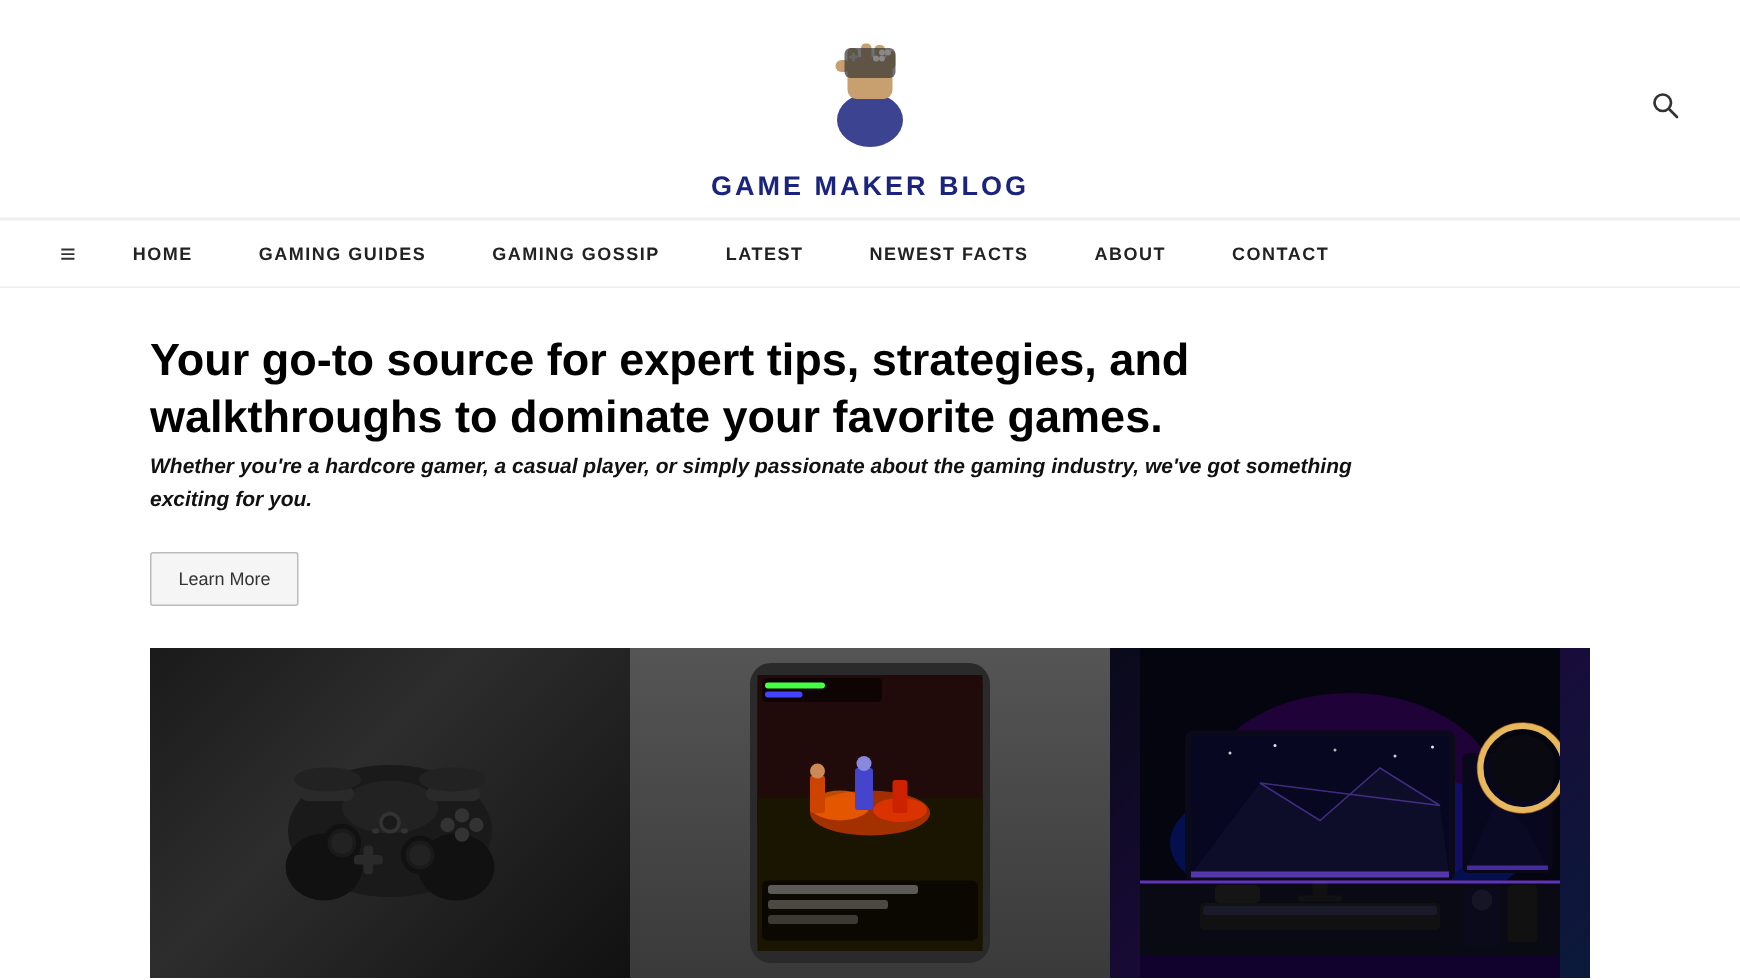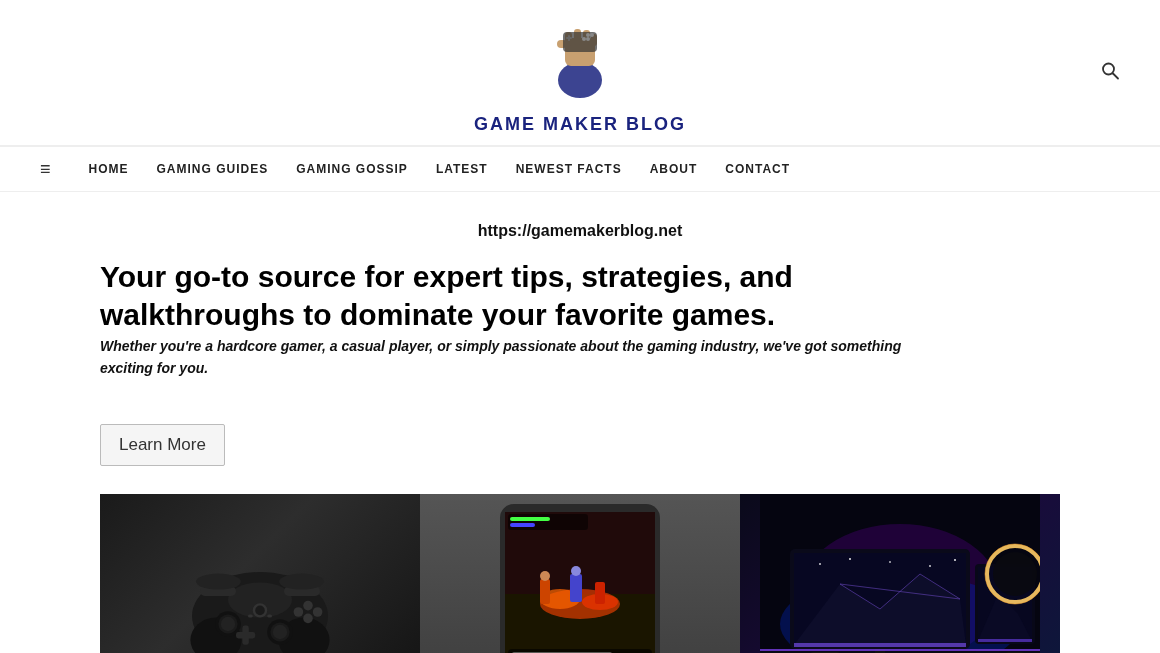--- a/index.html
+++ b/index.html
@@ -62,21 +62,21 @@
     }
     .hamburger {
       font-size: 18px;
       cursor: pointer;
       margin-right: 24px;
       color: #333;
     }
     .nav-links {
       display: flex;
       list-style: none;
-      gap: 0;
+      gap: 16px;
     }
     .nav-links li a {
       text-decoration: none;
       font-size: 12px;
       font-weight: 700;
       color: #222;
       letter-spacing: 1px;
       padding: 0 14px;
       line-height: 44px;
       display: block;
@@ -111,28 +111,27 @@
       color: #111;
       max-width: 820px;
       margin-bottom: 24px;
       font-style: italic;
     }
     .learn-more-btn {
       display: inline-block;
       padding: 10px 18px;
       border: 1px solid #bbb;
       background: #f5f5f5;
-      font-size: 17px;
+      font-size: 12px;
       color: #333;
       cursor: pointer;
       text-decoration: none;
       font-weight: 400;
       border-radius: 2px;
       margin-bottom: 28px;
-      margin-top: 20px;
     }
 
     
     .image-grid {
       display: grid;
       grid-template-columns: 1fr 1fr 1fr;
       gap: 0;
       width: 100%;
       height: 220px;
     }
@@ -232,21 +231,20 @@
           <a href="#">ABOUT</a>
         </li>
       <li>
           <a href="#">CONTACT</a>
         </li>
     </ul>
   </div>
 </nav>
 
 <main class="main-content">
-  <div class="site-url">https://gamemakerblog.net</div>
   <h1 class="hero-heading">Your go-to source for expert tips, strategies, and walkthroughs to dominate your favorite games.</h1>
   <p class="hero-subtext">Whether you're a hardcore gamer, a casual player, or simply passionate about the gaming industry, we've got something exciting for you.</p>
   <a href="#" class="learn-more-btn">Learn More</a>
 
   
   <div class="image-grid">
 
     <div class="img-placeholder img-controller">
       <svg class="controller-svg" viewBox="0 0 200 160" xmlns="http://www.w3.org/2000/svg">
 

